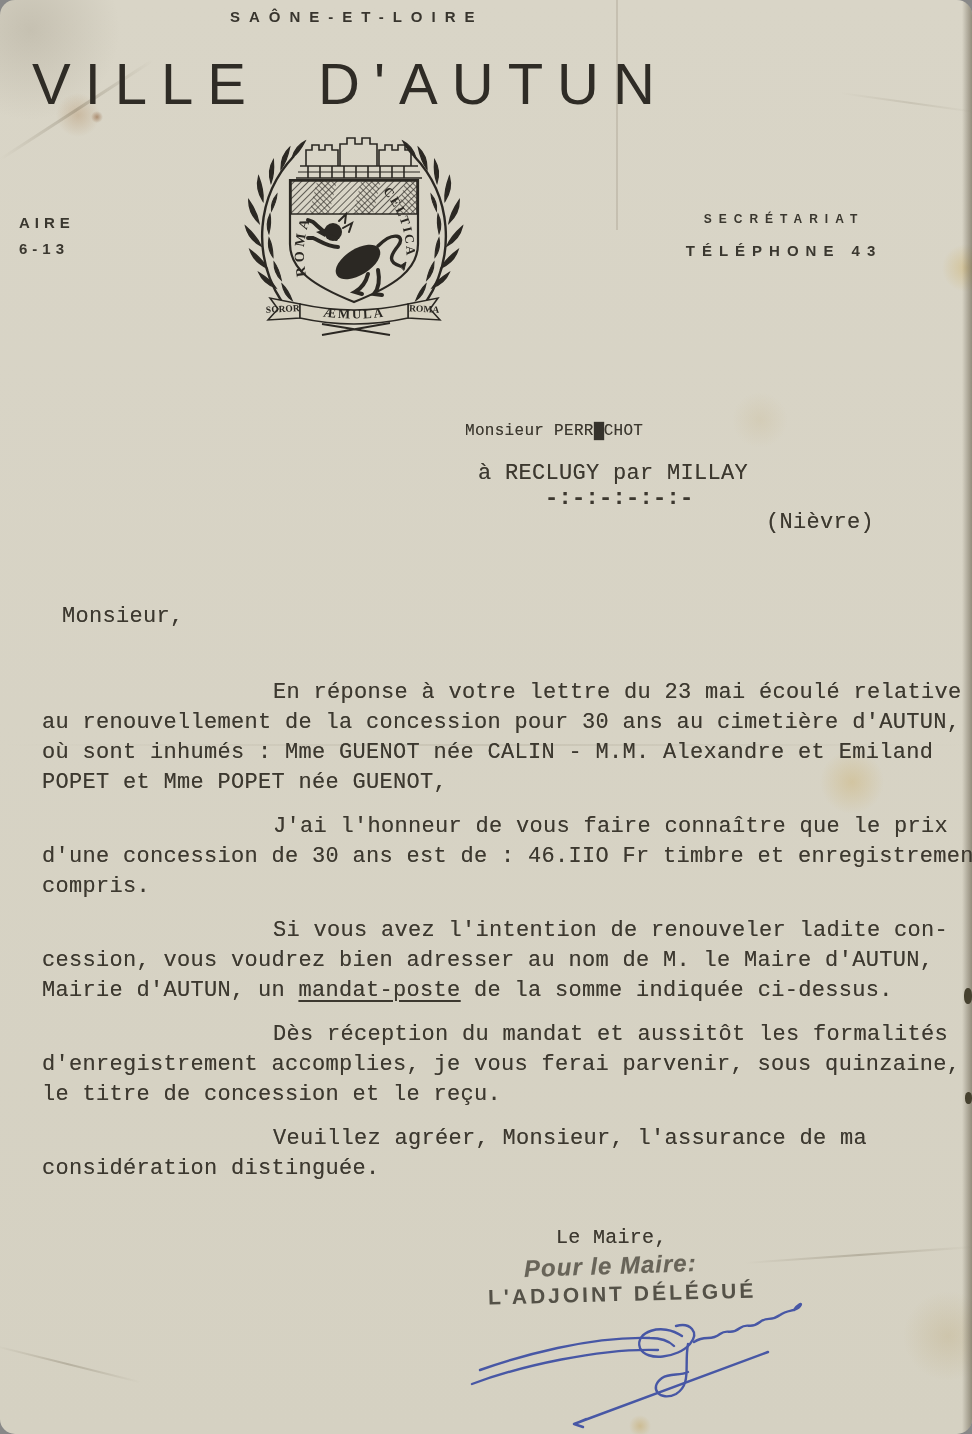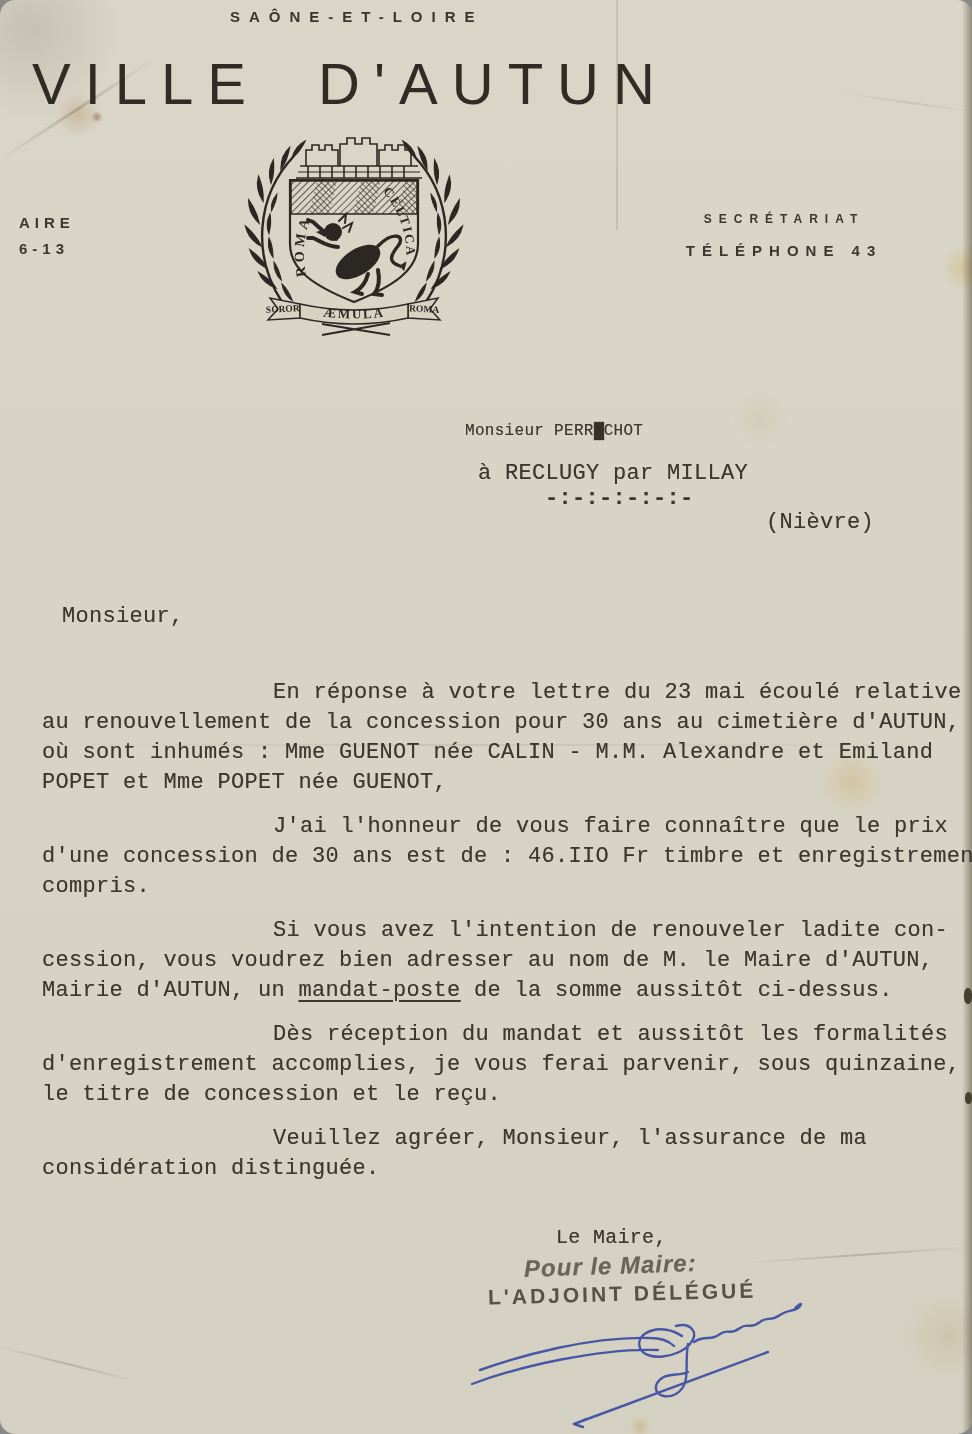--- a/index.html
+++ b/index.html
@@ -188,21 +188,21 @@
 
     <div class="para">
       <div class="line indent">J'ai l'honneur de vous faire connaître que le prix</div>
       <div class="line">d'une concession de 30 ans est de : 46.IIO Fr timbre et enregistrement</div>
       <div class="line">compris.</div>
     </div>
 
     <div class="para">
       <div class="line indent">Si vous avez l'intention de renouveler ladite con-</div>
       <div class="line">cession, vous voudrez bien adresser au nom de M. le Maire d'AUTUN,</div>
-      <div class="line"><span>Mairie d'AUTUN, un </span><span class="uline">mandat-poste</span><span> de la somme aussitôt ci-dessus.</span></div>
+      <div class="line"><span>Mairie d'AUTUN, un </span><span class="uline">mandat-poste</span><span> de la somme indiquée ci-dessus.</span></div>
     </div>
 
     <div class="para">
       <div class="line indent">Dès réception du mandat et aussitôt les formalités</div>
       <div class="line">d'enregistrement accomplies, je vous ferai parvenir, sous quinzaine,</div>
       <div class="line">le titre de concession et le reçu.</div>
     </div>
 
     <div class="para">
       <div class="line indent">Veuillez agréer, Monsieur, l'assurance de ma</div>

